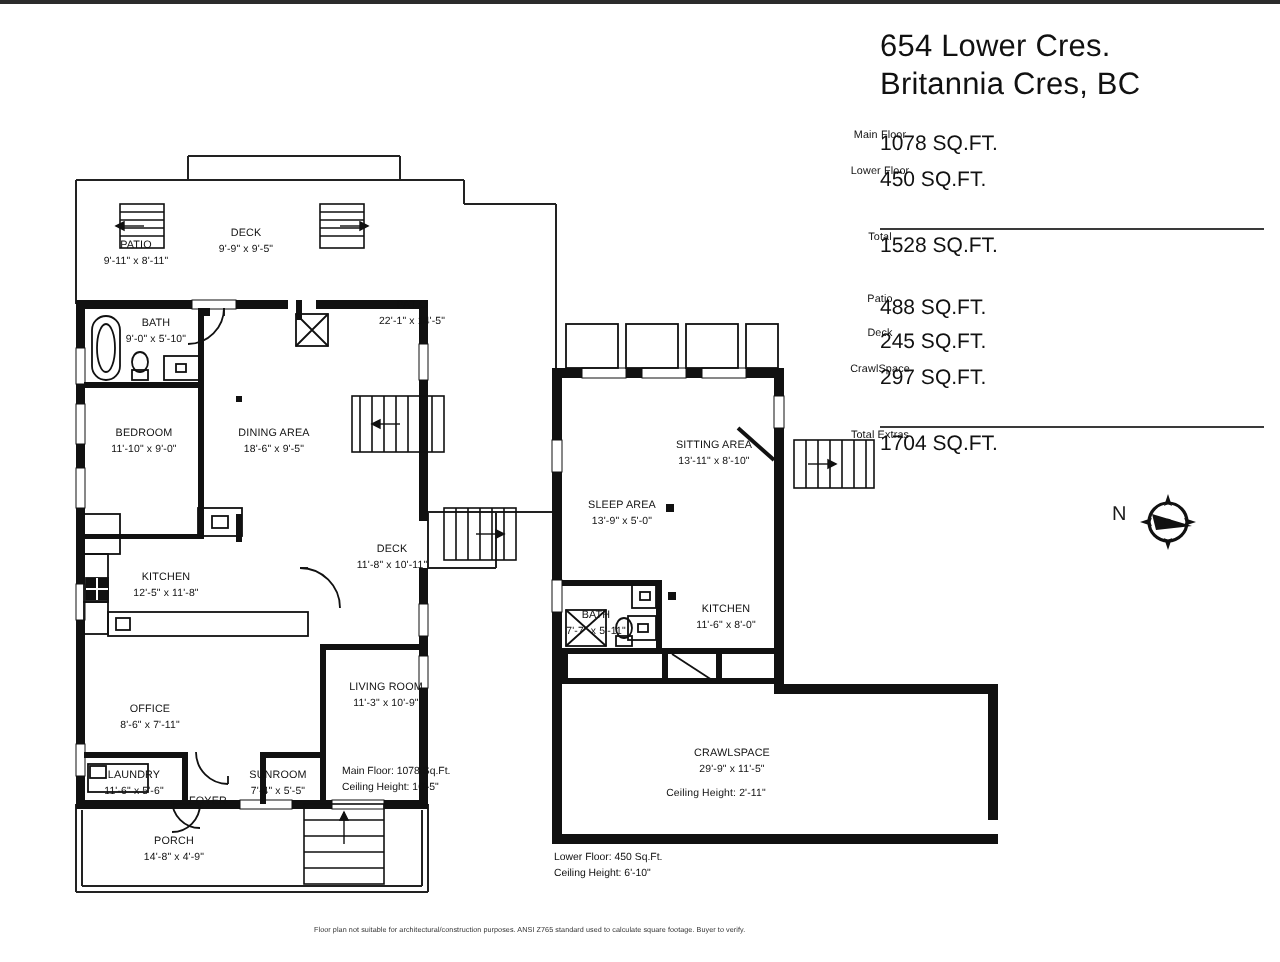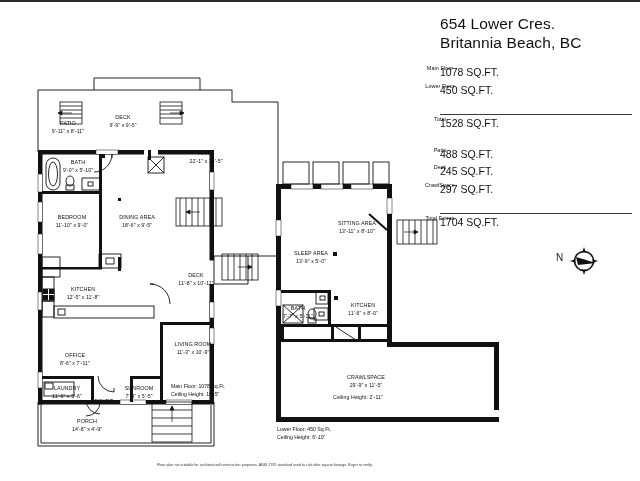--- a/index.html
+++ b/index.html
@@ -35,21 +35,21 @@
   #disclaimer{position:absolute;left:157px;top:461px;font-size:3.6px;color:#333;
               letter-spacing:.04px;white-space:nowrap;}
 </style>
 </head>
 <body>
 
 <div id="page">
 
   <div id="title-block">
     <div class="addr1">654 Lower Cres.</div>
-    <div class="addr2">Britannia Beach, BC</div>
+    <div class="addr2">Britannia Cres, BC</div>
   </div>
 
   <div id="stats">
     <div class="srow">
       <span class="lbl">Main Floor</span>
       <span class="val">1078 SQ.FT.</span>
     </div>
     <div class="srow ruled">
       <span class="lbl">Lower Floor</span>
       <span class="val">450 SQ.FT.</span>

